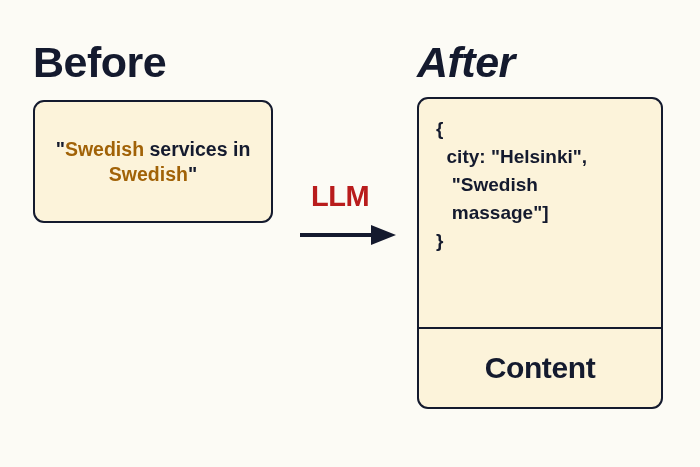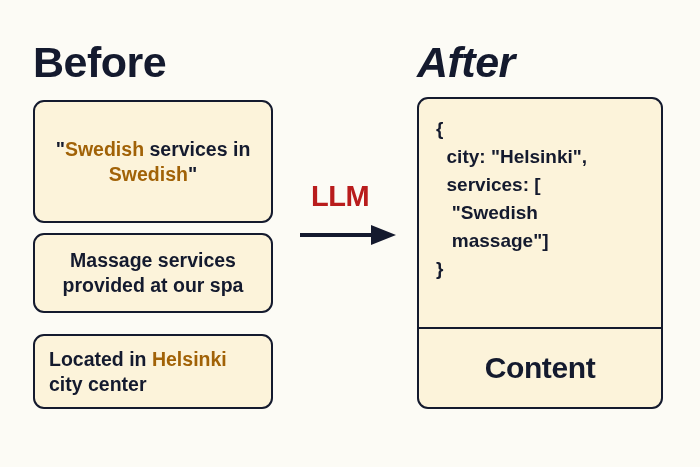--- a/index.html
+++ b/index.html
@@ -144,41 +144,34 @@
 <div class="stage">
 
   <div class="heading" id="heading-before">Before</div>
 
   <div class="heading" id="heading-after">After</div>
 
   <div class="card src-box" id="box-quote">
     <div class="src-text"><span>"</span><span class="hl">Swedish</span><span> services in </span><span class="hl">Swedish</span><span>"</span></div>
   </div>
 
-  <div class="card src-box" id="box-service">
-    <div class="src-text"><span>Massage services provided at our spa</span></div>
-  </div>
 
-  <div class="card src-box" id="box-located">
-    <div class="src-text left-align"><span>Located in </span><span class="hl">Helsinki</span><span> city center</span></div>
-  </div>
 
   <div id="llm-label">LLM</div>
 
   <svg id="llm-arrow" viewBox="0 0 98 26">
     <line x1="1" y1="13" x2="78" y2="13" stroke="#141A2E" stroke-width="4"></line>
     <polygon points="72,3 97,13 72,23" fill="#141A2E"></polygon>
   </svg>
 
   <div class="card" id="card-output">
 
     <div id="json-region">
       <div class="json-line">{</div>
       <div class="json-line">  city: "Helsinki",</div>
-      <div class="json-line">  services: [</div>
       <div class="json-line">   "Swedish</div>
       <div class="json-line">   massage"]</div>
       <div class="json-line">}</div>
     </div>
 
     <div id="card-divider"></div>
 
     <div id="content-region">
       <div id="content-label">Content</div>
     </div>

